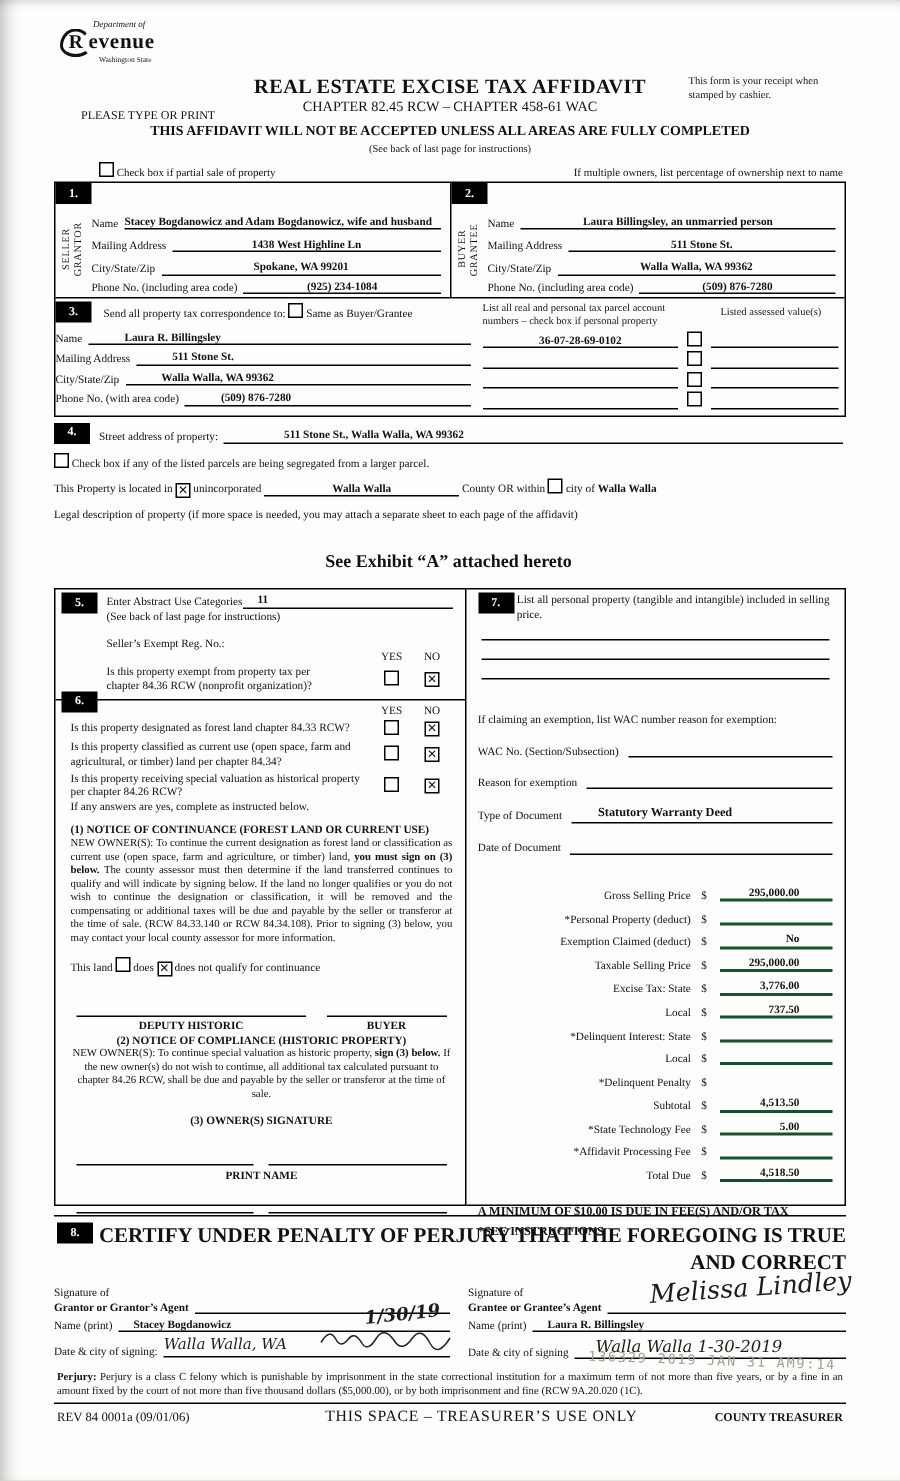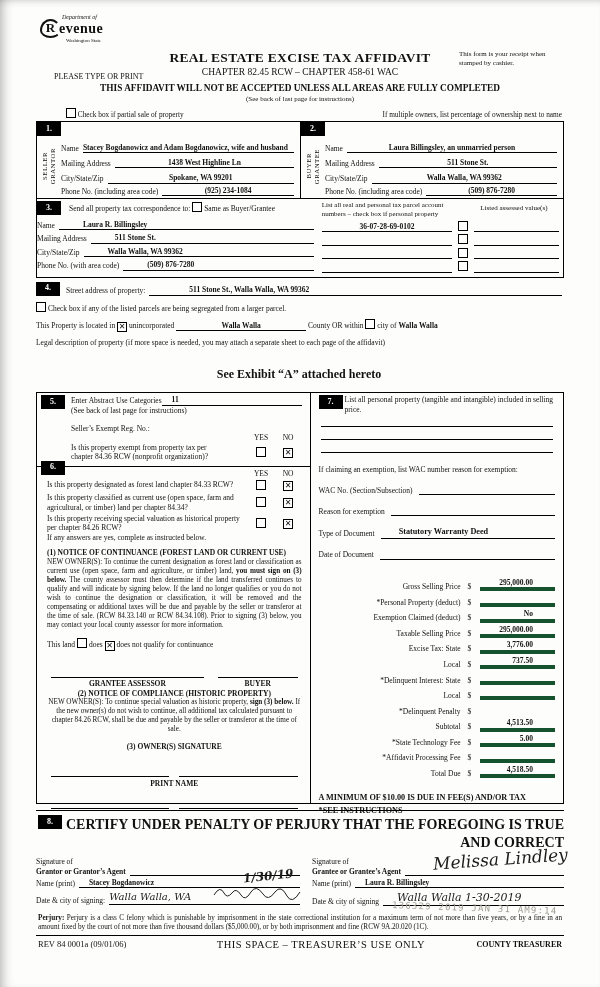--- a/index.html
+++ b/index.html
@@ -77,21 +77,21 @@
   .siglines{display:flex;margin-top:14px;padding:0 4px;}
   .siglines .sl{width:48%;border-bottom:1px solid #000;height:10px;}
   .siglines .sl + .sl{margin-left:4%;}
   .sec7top{padding-left:26px;position:relative;min-height:18px;}
   .blankline{border-bottom:1px solid #000;height:12px;margin:0 2px;}
   .lblrow{display:flex;align-items:flex-end;margin-top:11px;}
   .lblrow .flabel{padding-right:6px;}
   .feerow{display:flex;align-items:flex-end;height:15.6px;}
   .feelabel{width:142px;text-align:right;padding-right:7px;flex:none;}
   .dollar{width:12px;flex:none;}
-  .feeline{flex:1;border-bottom:4px solid #14532d;text-align:right;padding-right:22px;font-weight:bold;min-height:9px;}
+  .feeline{flex:1;border-bottom:2px solid #14532d;text-align:right;padding-right:22px;font-weight:bold;min-height:9px;}
   .minnote{font-weight:bold;text-align:left;font-size:8.2px;margin-top:14px;line-height:1.5;}
   .sec8{border-top:1px solid #000;margin-top:6px;position:relative;padding-top:2px;}
   .certify{text-align:right;font-weight:bold;font-size:14px;padding:3px 0 6px 0;}
   .sighalves{display:flex;}
   .sighalf{width:50%;box-sizing:border-box;position:relative;}
   .sighalf.rgt{padding-left:12px;}
   .sigrow{display:flex;align-items:flex-end;}
   .sigrow .fline{position:relative;}
   .hand{font-family:"DejaVu Serif",serif;font-style:italic;color:#1c1c1c;}
   .grantee-sig{position:absolute;right:-4px;top:-14px;font-size:17px;transform:rotate(-4deg);white-space:nowrap;}
@@ -325,21 +325,21 @@
 
         <div class="landline">
           <span>This land</span>
           <span class="cb"></span>
           <span>does</span>
           <span class="cb">✕</span>
           <span>does not  qualify for continuance</span>
         </div>
 
         <div class="dalines">
-          <div class="daline1 lineover">GRANTEE ASSESSOR</div>
+          <div class="daline1 lineover">DEPUTY HISTORIC</div>
           <div class="daline2 lineover">BUYER</div>
         </div>
 
         <div class="notice-title center" style="margin-top:1px;">(2) NOTICE OF COMPLIANCE (HISTORIC PROPERTY)</div>
         <div class="center" style="font-size:7.2px;">
           <span>NEW OWNER(S):  To continue special valuation as historic property, </span><b>sign (3) below.</b><span>  If the new owner(s) do not wish to continue, all additional tax calculated pursuant to chapter 84.26 RCW, shall be due and payable by the seller or transferor at the time of sale.</span>
         </div>
 
         <div class="center" style="font-weight:bold;margin-top:8px;">(3)  OWNER(S) SIGNATURE</div>
         <div class="siglines">
@@ -356,21 +356,21 @@
 
     <div class="colR">
       <div class="sec7top">
         <span class="num sec7num">7.</span>
         <span>List all personal property (tangible and intangible) included in selling price.</span>
       </div>
       <div class="blankline"></div>
       <div class="blankline"></div>
       <div class="blankline"></div>
 
-      <div style="margin-top:12px;">If claiming an exemption, list WAC number reason for exemption:</div>
+      <div style="margin-top:22px;">If claiming an exemption, list WAC number reason for exemption:</div>
 
       <div class="lblrow">
         <span class="flabel">WAC No. (Section/Subsection)</span>
         <span class="fline val cval"></span>
       </div>
       <div class="lblrow">
         <span class="flabel">Reason for exemption</span>
         <span class="fline val cval"></span>
       </div>
       <div class="lblrow">

